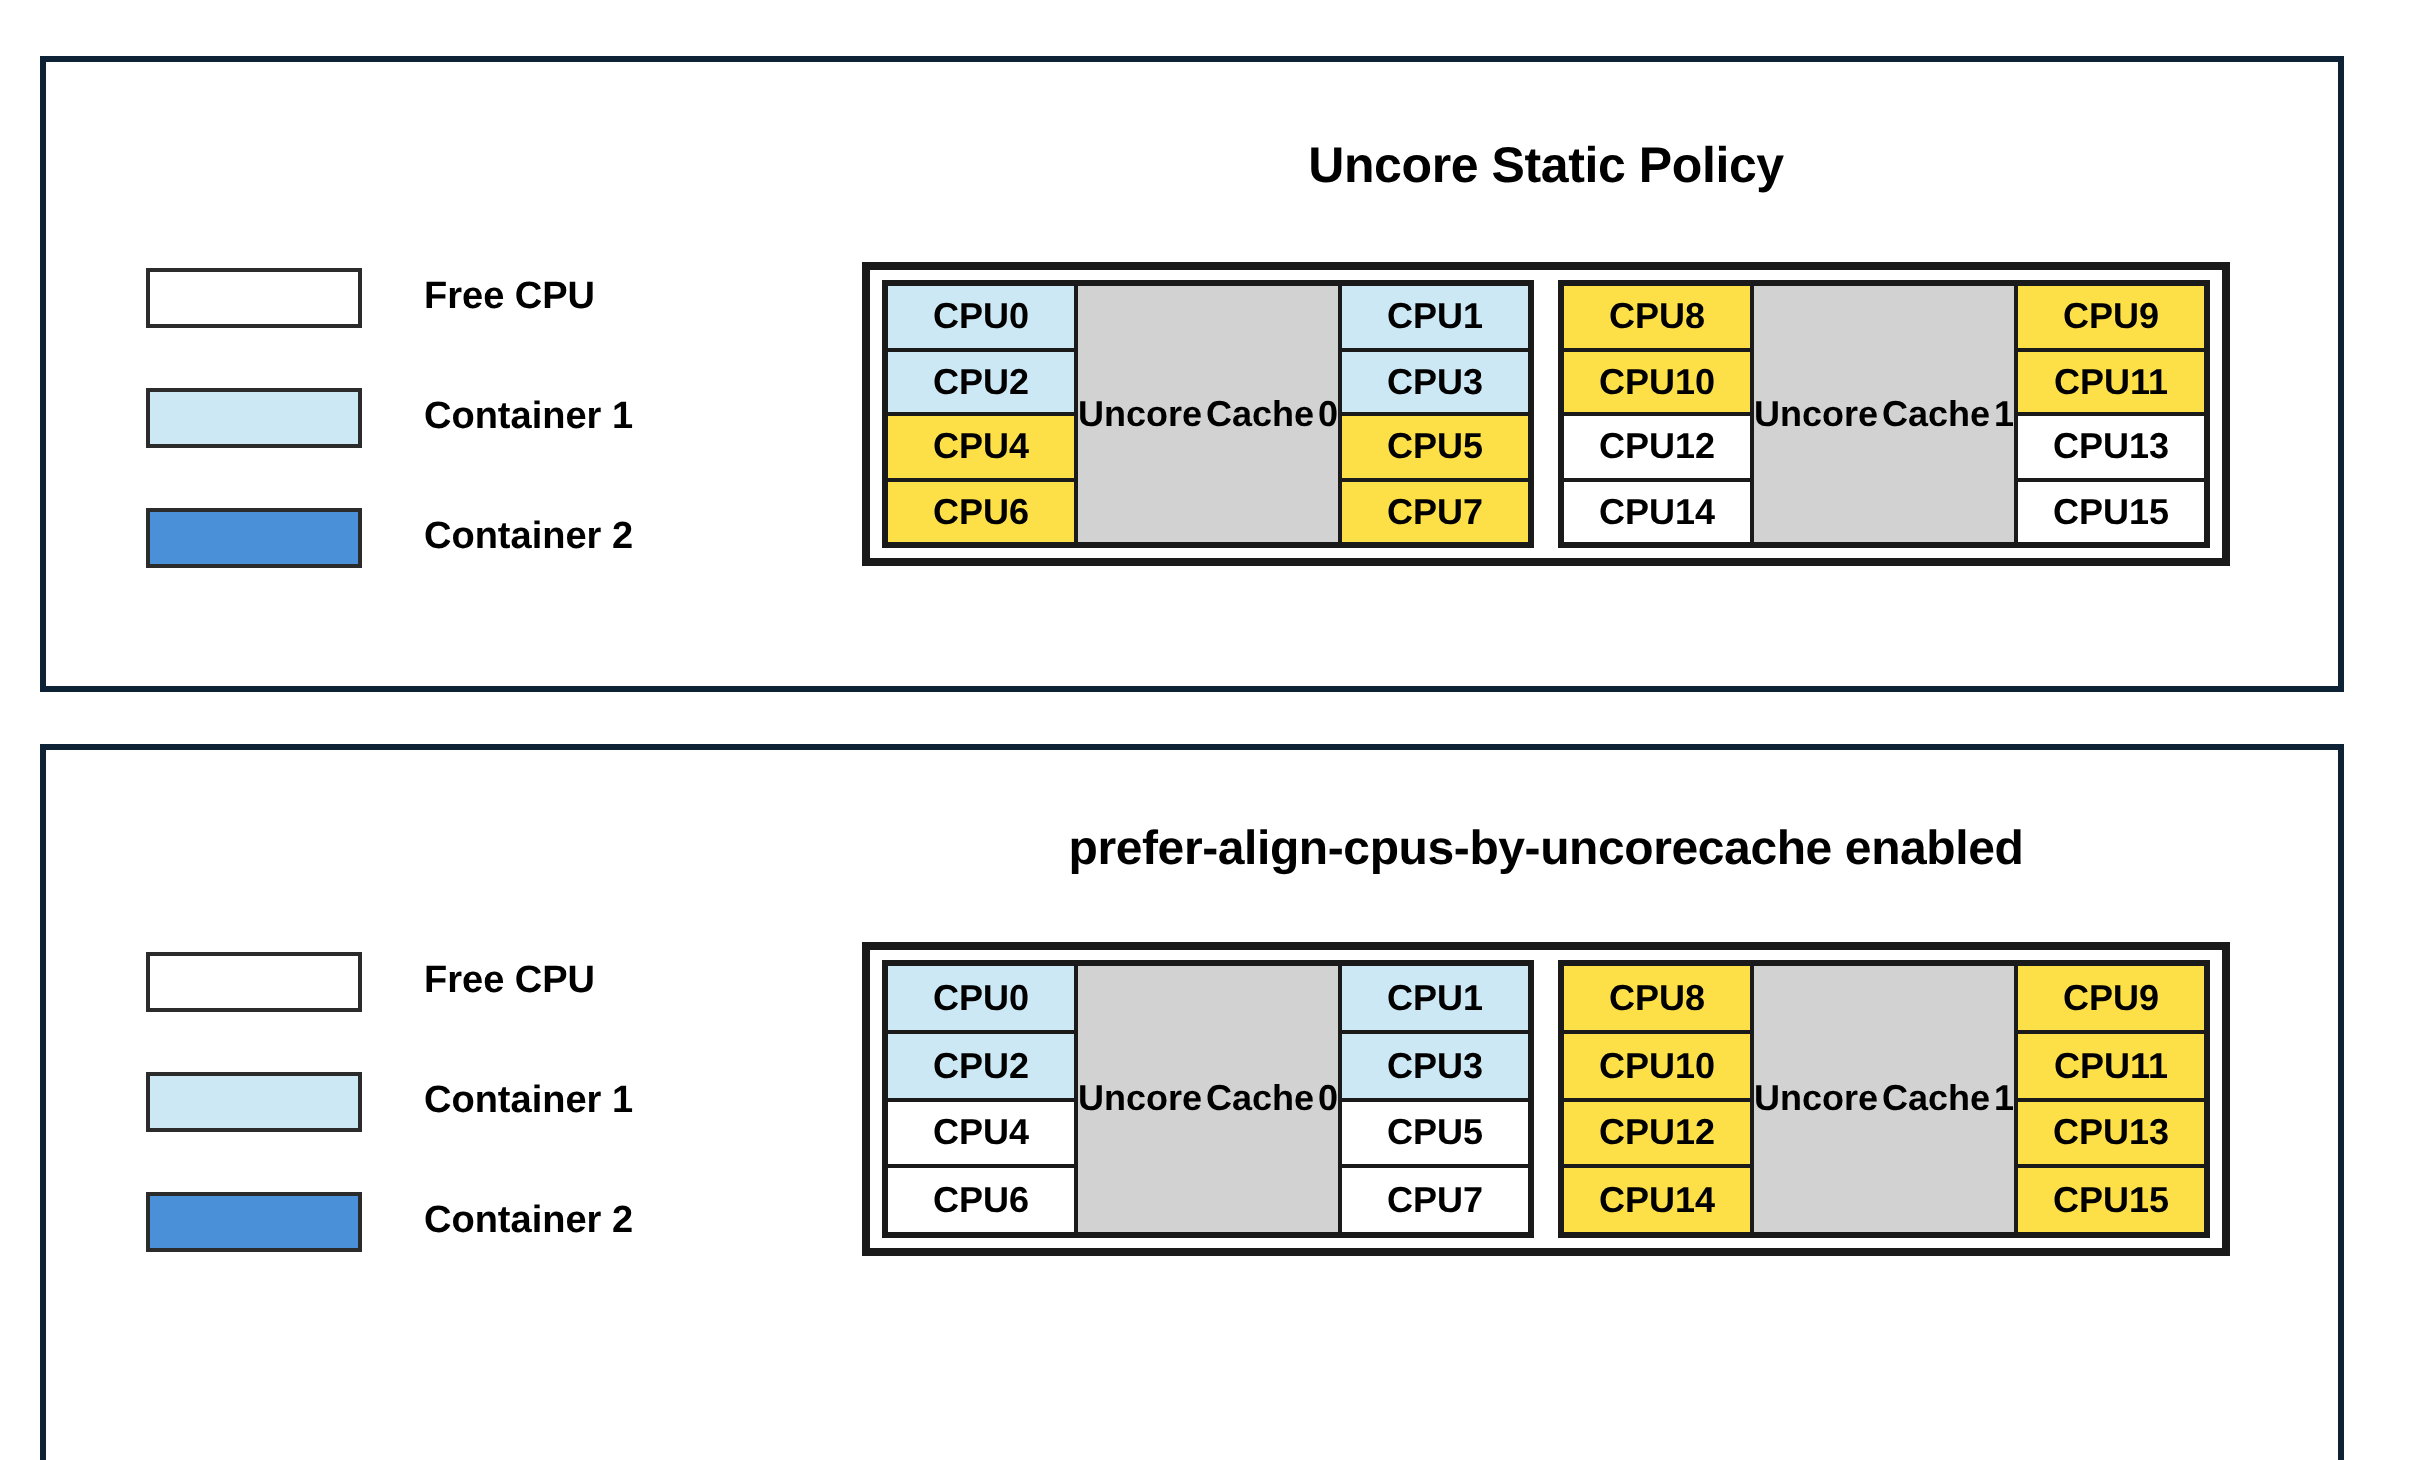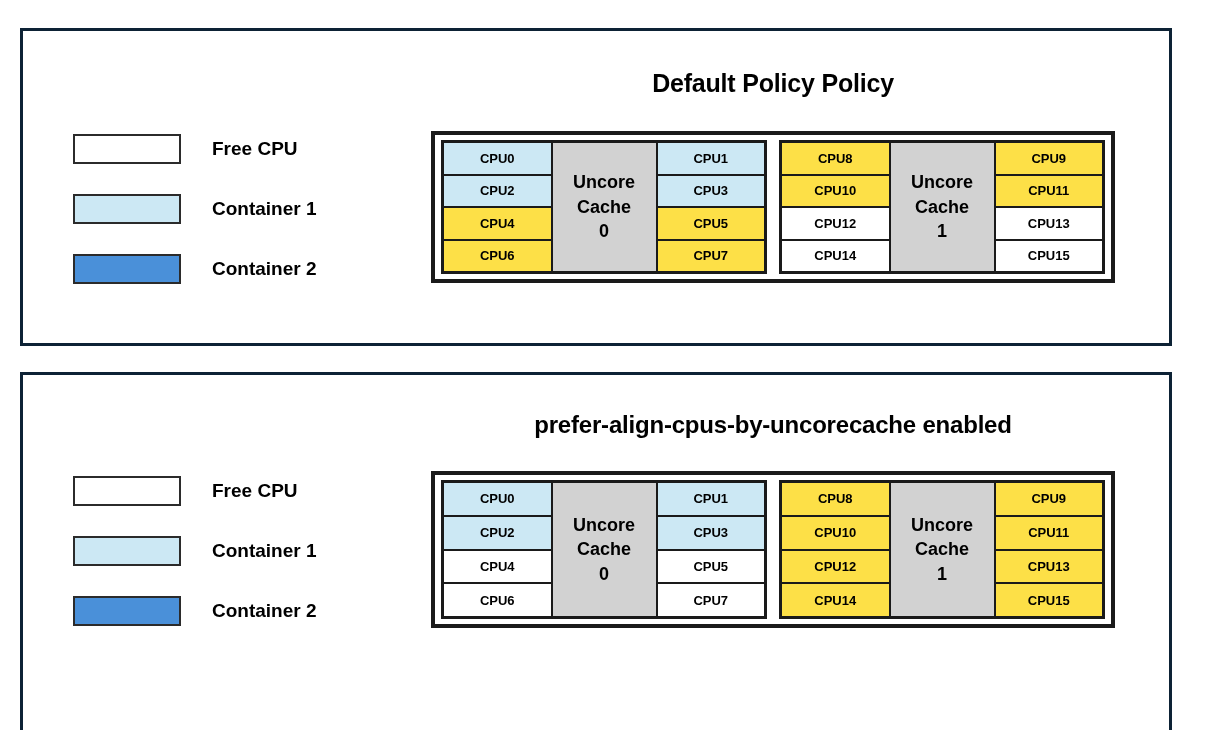--- a/index.html
+++ b/index.html
@@ -119,55 +119,55 @@
     min-width: 0;
   }
 
   .cpu-cell {
     flex: 1 1 0;
     box-sizing: border-box;
     border: 1px solid #1a1a1a;
     display: flex;
     align-items: center;
     justify-content: center;
-    font-size: 13px;
+    font-size: 18px;
     font-weight: bold;
     line-height: 1;
     color: #000000;
     background: #ffffff;
   }
   .cpu-cell.free       { background: #ffffff; }
   .cpu-cell.container1 { background: #cce8f4; }
   .cpu-cell.container2 { background: #fde047; }
 
   .cache-box {
     flex: 0 0 105px;
     box-sizing: border-box;
     border: 1px solid #1a1a1a;
     background: #d2d2d2;
     display: flex;
-    flex-direction: column;
+    flex-direction: row;
     align-items: center;
     justify-content: center;
     gap: 2px;
     font-size: 18px;
     font-weight: bold;
     line-height: 1.25;
     color: #000000;
   }
   .cache-box span { display: block; }
 </style>
 </head>
 <body>
 
 <div class="page">
 
   <div class="panel" id="panel-top">
 
-    <div class="panel-title">Default Policy Policy</div>
+    <div class="panel-title">Uncore Static Policy</div>
 
     <div class="legend">
 
       <div class="legend-row">
         <div class="legend-swatch sw-free"></div>
         <div class="legend-label">Free CPU</div>
       </div>
 
       <div class="legend-row">
         <div class="legend-swatch sw-container1"></div>

